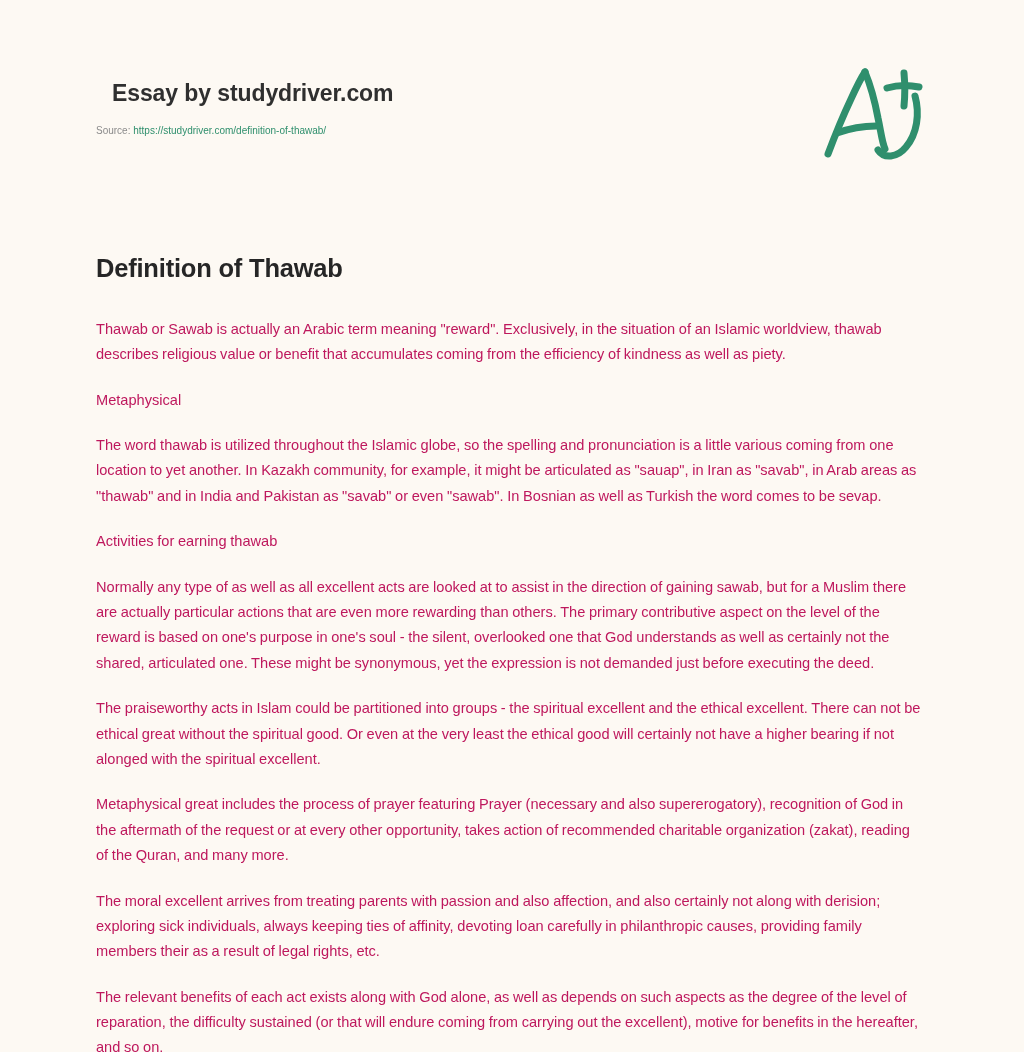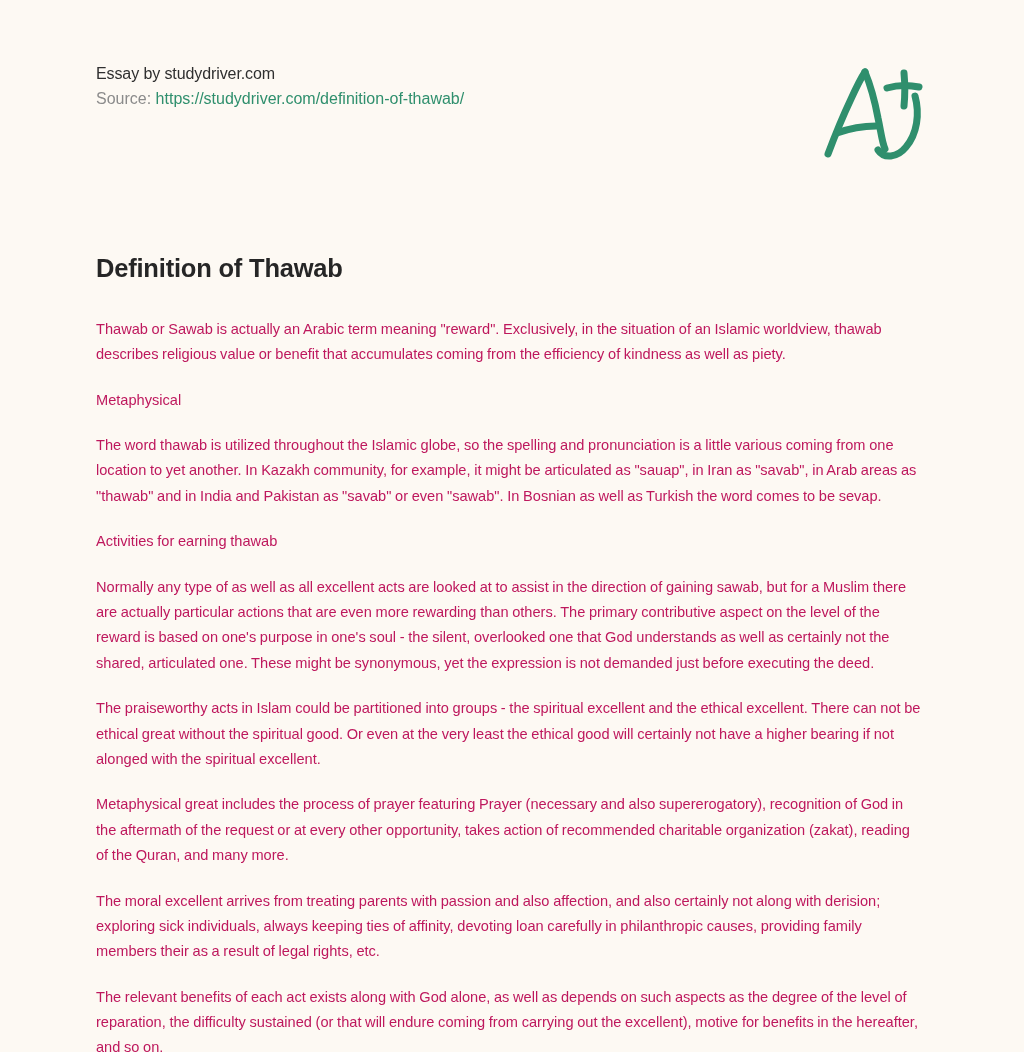--- a/index.html
+++ b/index.html
@@ -25,31 +25,31 @@
   
   .header {
     position: absolute;
     left: 96px;
     top: 64px;
     right: 96px;
     height: 120px;
   }
 
   .brand-title {
-    font-size: 16px;
-    font-weight: normal;
+    font-size: 23px;
+    font-weight: bold;
     color: #2f2f2f;
     letter-spacing: -0.1px;
-    margin: 0;
+    margin: 16px;
     line-height: 1.2;
   }
 
   .source-line {
     margin-top: 6px;
-    font-size: 16px;
+    font-size: 10px;
     color: #8b8b8b;
     line-height: 1.3;
     white-space: nowrap;
   }
 
   .source-label {
     color: #8b8b8b;
   }
 
   .source-url {

